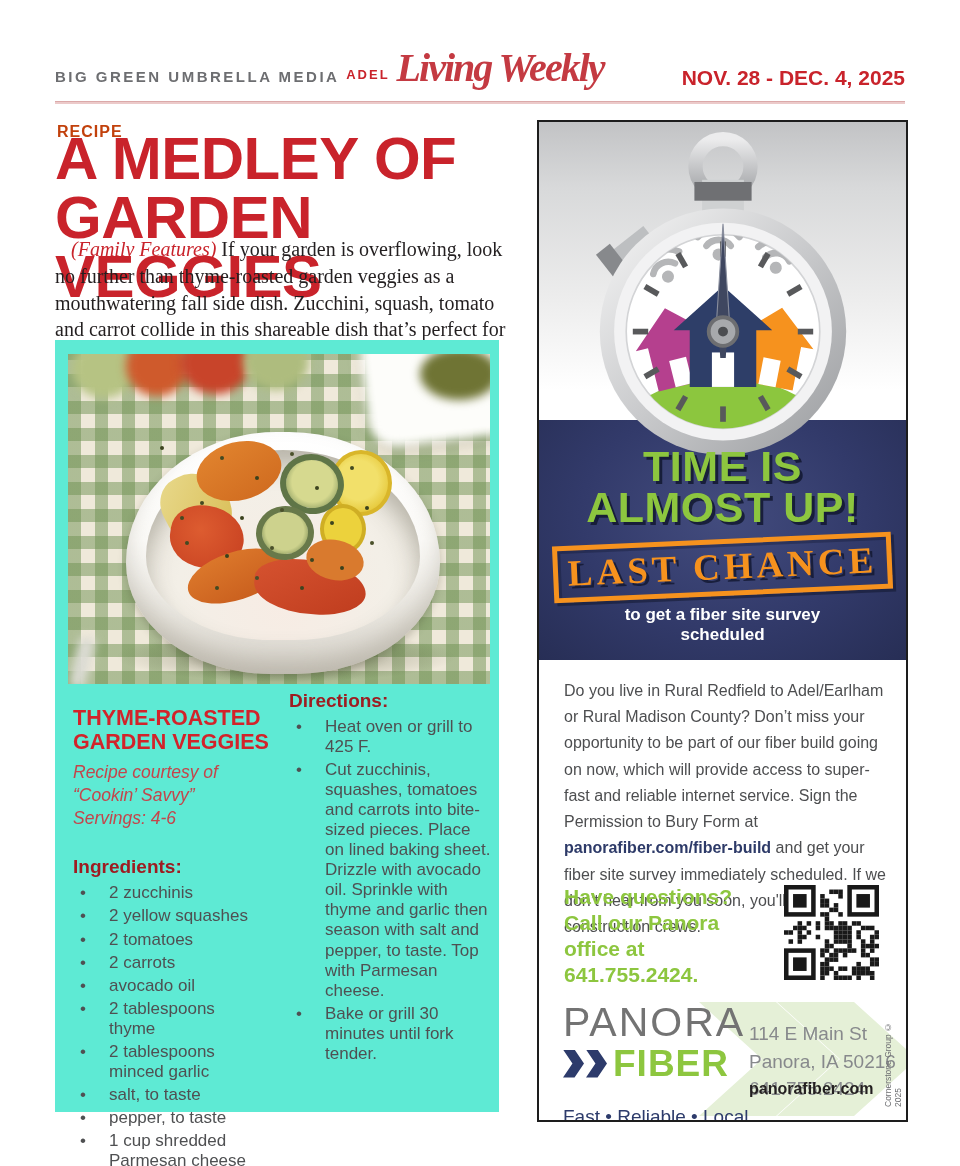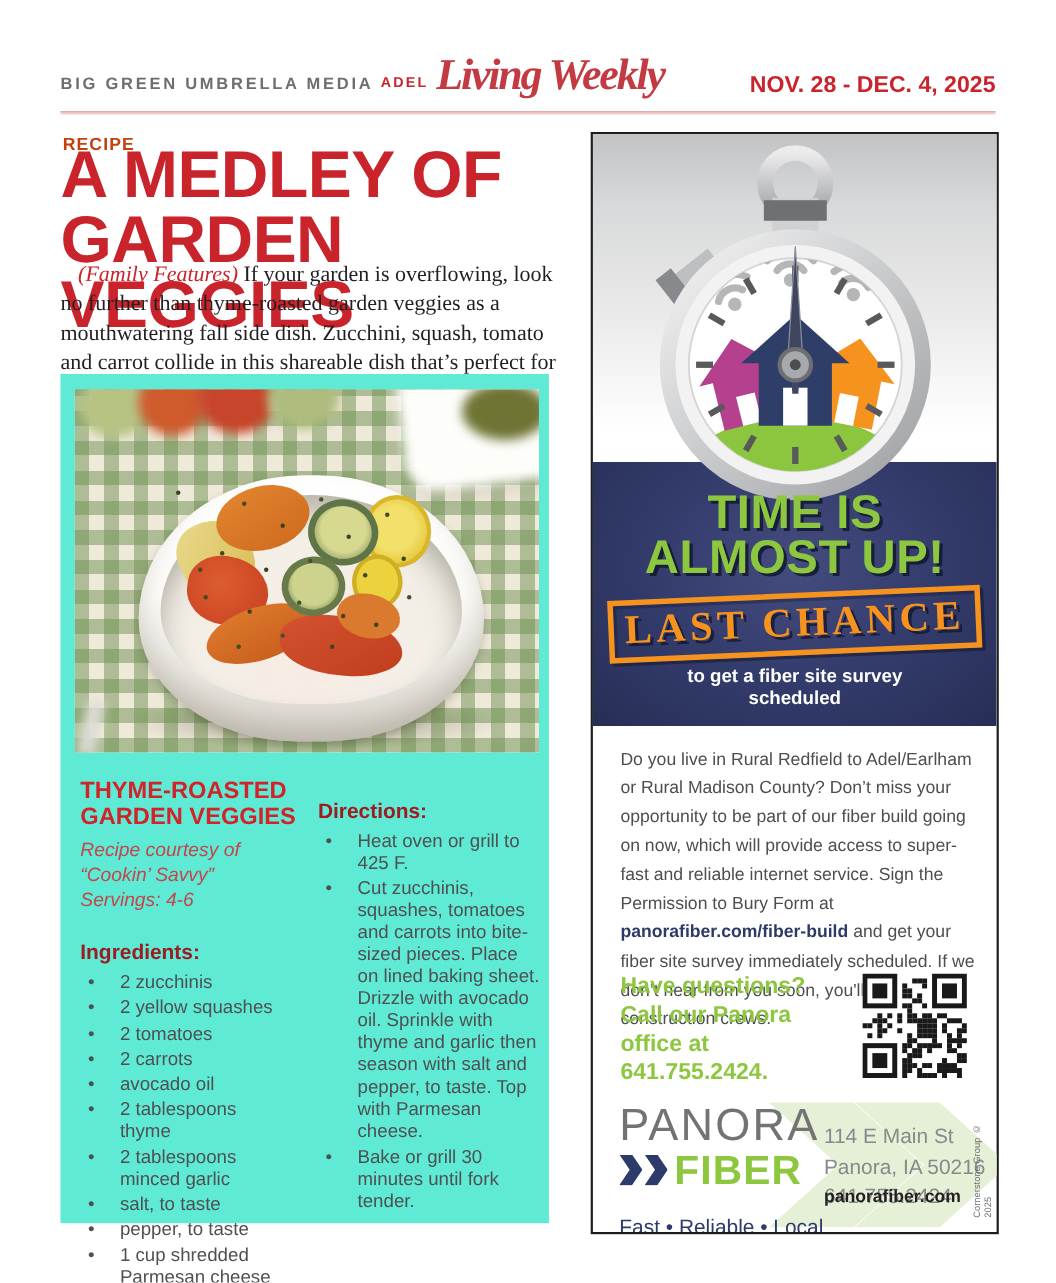--- a/index.html
+++ b/index.html
@@ -50,21 +50,21 @@
   .veg { position:absolute; }
   .speckles { left:92px; top:92px; width:4px; height:4px; border-radius:50%; background:#3d441f; z-index:6;
       box-shadow:60px 10px 0 #434a22, 95px 30px 0 #3a411d, 130px 6px 0 #4a502a, 155px 40px 0 #3d441f,
                  40px 55px 0 #434a22, 80px 70px 0 #3a411d, 120px 62px 0 #4a502a, 170px 75px 0 #3d441f,
                  25px 95px 0 #434a22, 65px 108px 0 #3a411d, 110px 100px 0 #4a502a, 150px 112px 0 #3d441f,
                  190px 20px 0 #434a22, 205px 60px 0 #3a411d, 95px 130px 0 #4a502a, 140px 140px 0 #3d441f,
                  55px 140px 0 #434a22, 180px 120px 0 #3a411d, 210px 95px 0 #4a502a, 20px 70px 0 #434a22; }
 
   
   .rc-left  { position:absolute; left:18px; top:366px; width:214px; }
-  .rc-right { position:absolute; left:234px; top:388px; width:202px; }
+  .rc-right { position:absolute; left:234px; top:350px; width:202px; }
   .recipe-name { font-size:21.5px; font-weight:bold; color:#d2232a; line-height:1.12; white-space:pre-line; }
   .courtesy { margin-top:7px; font-size:17.5px; font-style:italic; color:#c4454b; line-height:1.3;
               white-space:pre-line; }
   .sec-label { font-size:19px; font-weight:bold; color:#9e1c21; }
   .rc-left .sec-label { margin-top:27px; }
   ul.plain { list-style:none; margin-top:5px; }
   ul.plain li { position:relative; padding-left:36px; font-size:17px; line-height:1.18;
                 color:#4f5052; margin-bottom:3px; }
   ul.plain li::before { content:"•"; position:absolute; left:7px; top:0; color:#4f5052; }
   .rc-left ul.plain { width:182px; }

